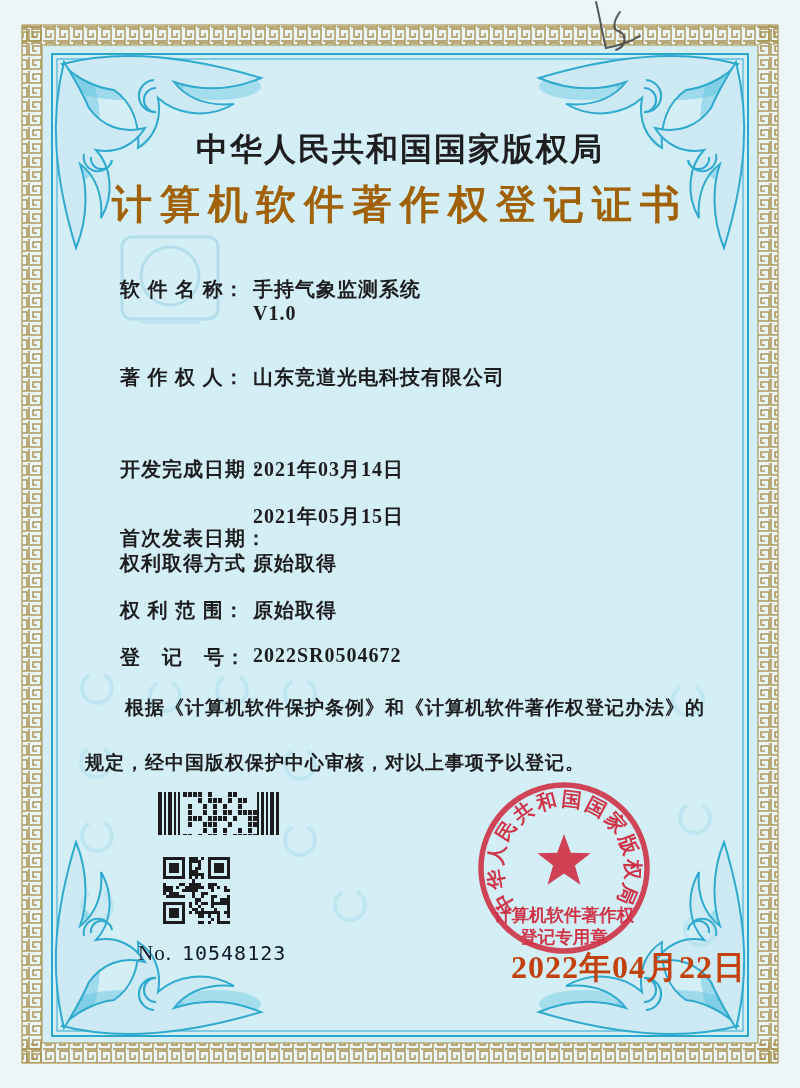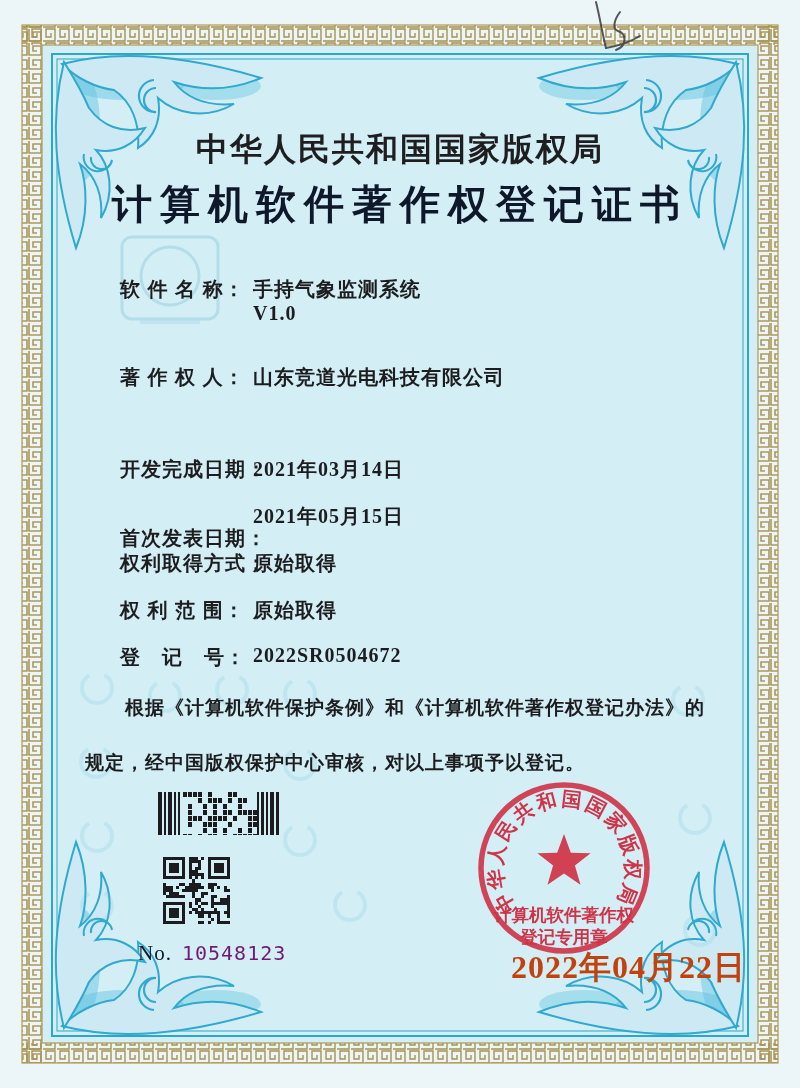--- a/index.html
+++ b/index.html
@@ -12,21 +12,21 @@
   .art{position:absolute; left:0; top:0; width:800px; height:1088px;}
   .abs{position:absolute;}
   .authority{
     left:0; top:128px; width:800px; text-align:center;
     font-family:"Liberation Serif", serif; font-weight:700;
     font-size:32px; letter-spacing:2px; color:#1e1e20;
   }
   .cert-title{
     left:0; top:177px; width:800px; text-align:center;
     font-family:"Liberation Serif", serif; font-weight:700;
-    font-size:40px; letter-spacing:8px; color:#0f172a;
+    font-size:40px; letter-spacing:8px; color:#a16207;
   }
   .certno{
     right:60px; top:241px; font-size:17px; font-weight:700; letter-spacing:1px;
   }
   .certno .lbl{margin-right:14px;}
   .row{position:absolute; left:0; top:0; width:800px;}
   .row .lab{
     position:absolute; left:120px; font-size:20px; font-weight:700; letter-spacing:1px;
     white-space:pre;
   }
@@ -40,21 +40,21 @@
   }
   .statement.l1{top:694px; text-indent:40px;}
   .statement.l2{top:749px;}
   .barcode{
     position:absolute; left:158px; top:792px; width:122px; height:43px; overflow:hidden;
   }
   .qr{position:absolute; left:163px; top:857px; width:67px; height:67px;}
   .serial{position:absolute; left:138px; top:941px; font-size:21px;}
   .serial .no{font-family:"Liberation Serif", serif; color:#0f172a; letter-spacing:1px;}
   .serial .num{
-    font-family:"DejaVu Sans Mono", monospace; color:#701a75;
+    font-family:"DejaVu Sans Mono", monospace; color:#0f172a;
     font-size:20px; letter-spacing:1px; margin-left:10px;
   }
   .seal{position:absolute; left:464px; top:768px; width:200px; height:200px;}
   .issue-date{
     position:absolute; left:511px; top:946px; font-size:32px; font-weight:700;
     font-family:"Liberation Serif", serif; letter-spacing:1px; color:#c2410c;
   }
   .penmark{position:absolute; left:560px; top:0; width:120px; height:70px;}
 </style>
 </head>

